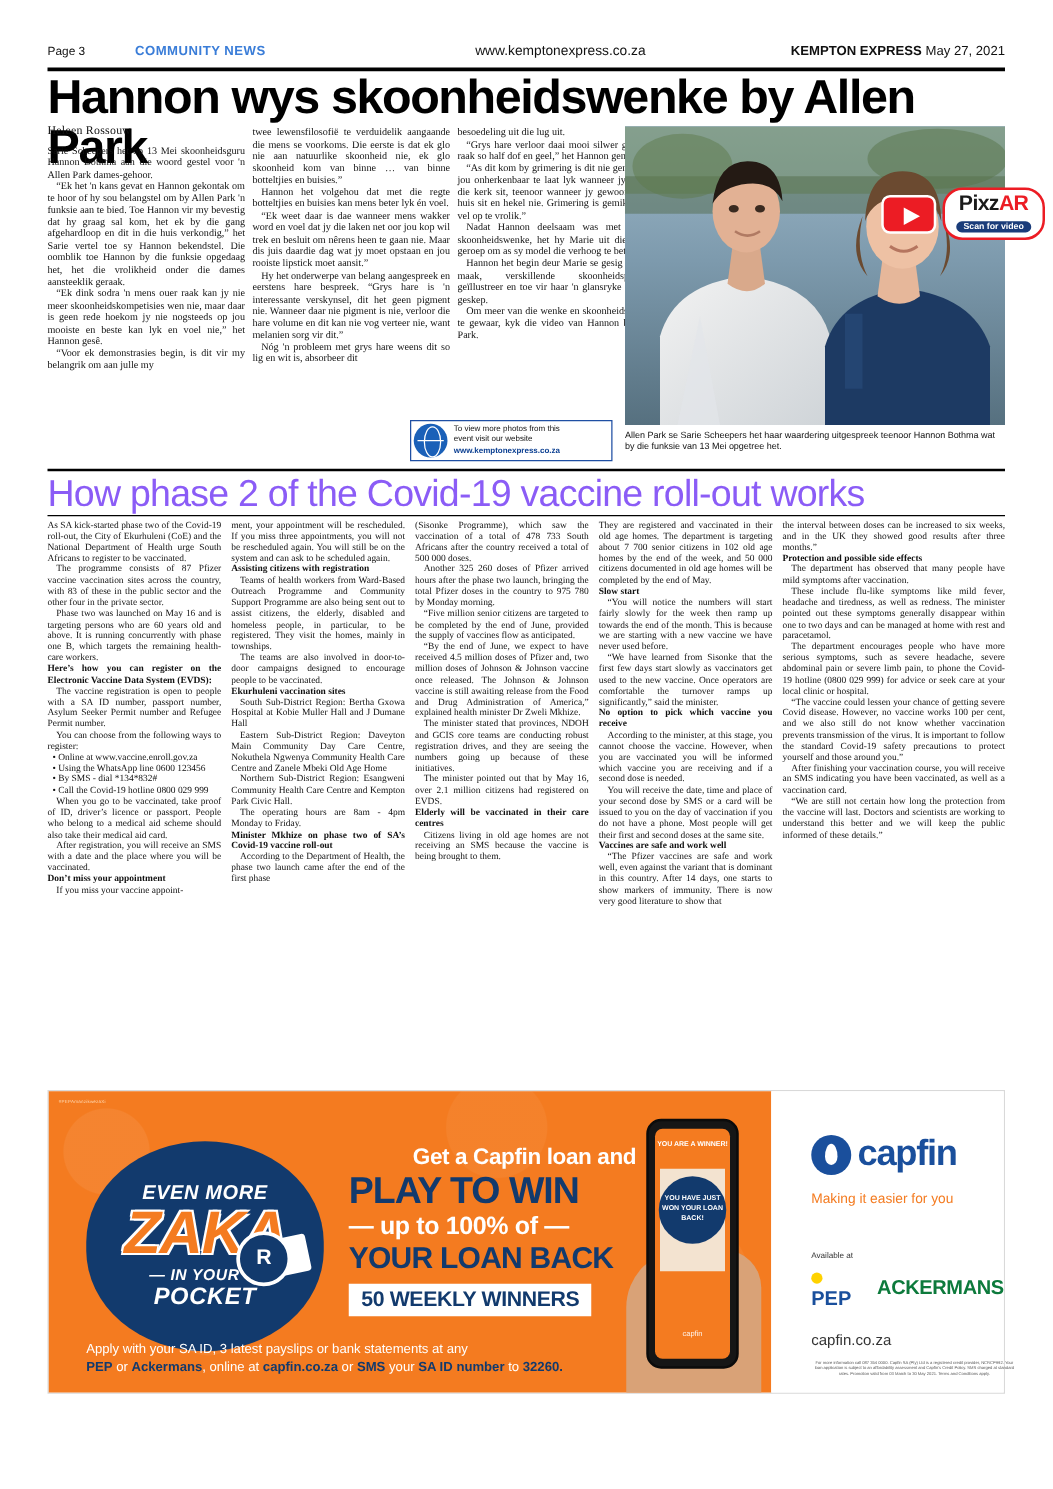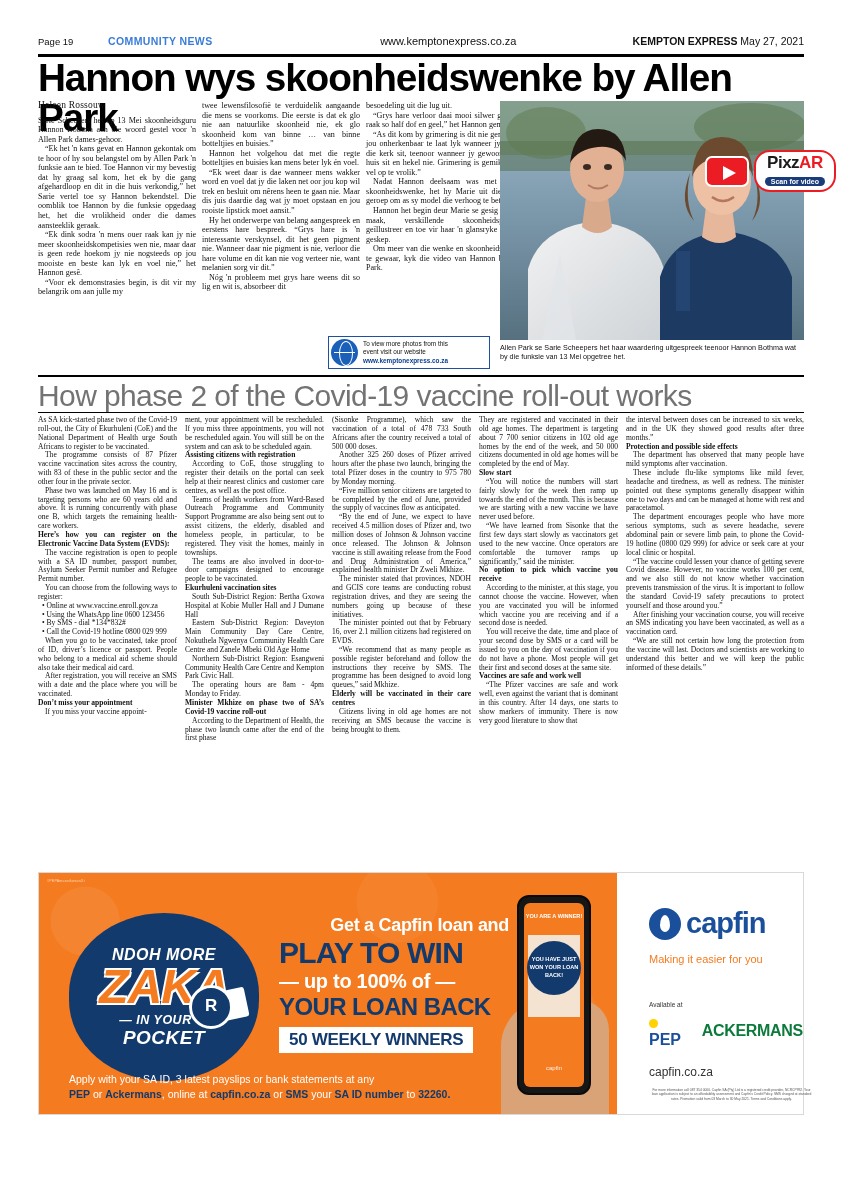--- a/index.html
+++ b/index.html
@@ -103,21 +103,21 @@
     background:#1a3c7a; color:#fff; font-family:"Liberation Sans", sans-serif;
     font-size:7px; font-weight:bold; border-radius:8px; padding:1px 6px; margin-top:2px;
     display:inline-block;
   }
 
   
   .rule2 { position:absolute; left:38px; top:375px; width:766px; height:1.5px; background:#000; }
   .headline2 {
     position:absolute; left:38px; top:379px; width:766px;
     font-family:"Liberation Sans", sans-serif;
-    font-weight:normal; font-size:30px; line-height:33px; letter-spacing:-.6px; color:#737373;
+    font-weight:normal; font-size:30px; line-height:33px; letter-spacing:-.6px; color:#8b5cf6;
   }
   .rule3 { position:absolute; left:38px; top:412px; width:766px; height:1px; background:#000; }
 
   
   .story2 { position:absolute; left:38px; top:416px; width:766px; height:442px; }
   .s2col {
     position:absolute; top:0; width:139px; font-size:7.55px; line-height:8.85px;
     text-align:justify; color:#111;
   }
   .s2col.c1 { left:0; }
@@ -203,21 +203,21 @@
   .ack-logo { font-size:16px; font-weight:bold; color:#0d7a3c; letter-spacing:-.3px;}
   .cap-url { position:absolute; left:32px; top:192px; font-size:12px; color:#333; }
   .cap-fine { position:absolute; left:32px; top:215px; width:165px; font-size:3.3px; line-height:4.4px; color:#555; text-align:center;}
 </style>
 </head>
 <body>
 
 <div class="page">
 
   <div class="masthead">
-    <div class="mast-page">Page 19</div>
+    <div class="mast-page">Page 3</div>
     <div class="mast-section">COMMUNITY NEWS</div>
     <div class="mast-url">www.kemptonexpress.co.za</div>
     <div class="mast-right">
       <span>KEMPTON EXPRESS</span>
       <span class="date">May 27, 2021</span>
     </div>
   </div>
   <div class="mast-rule"></div>
 
   <div class="headline1">Hannon wys skoonheidswenke by Allen Park</div>
@@ -326,39 +326,37 @@
         <p class="bullet">• By SMS - dial *134*832#</p>
         <p class="bullet">• Call the Covid-19 hotline 0800 029 999</p>
         <p class="">When you go to be vaccinated, take proof of ID, driver’s licence or passport. People who belong to a medical aid scheme should also take their medical aid card.</p>
         <p class="">After registration, you will receive an SMS with a date and the place where you will be vaccinated.</p>
         <p class="sub">Don’t miss your appointment</p>
         <p class="">If you miss your vaccine appoint-</p>
       </div>
     <div class="s2col c2">
         <p class="first">ment, your appointment will be rescheduled. If you miss three appointments, you will not be rescheduled again. You will still be on the system and can ask to be scheduled again.</p>
         <p class="sub">Assisting citizens with registration</p>
-        <p class="">According to CoE, those struggling to register their details on the portal can seek help at their nearest clinics and customer care centres, as well as the post office.</p>
         <p class="">Teams of health workers from Ward-Based Outreach Programme and Community Support Programme are also being sent out to assist citizens, the elderly, disabled and homeless people, in particular, to be registered. They visit the homes, mainly in townships.</p>
         <p class="">The teams are also involved in door-to-door campaigns designed to encourage people to be vaccinated.</p>
         <p class="sub">Ekurhuleni vaccination sites</p>
         <p class="">South Sub-District Region: Bertha Gxowa Hospital at Kobie Muller Hall and J Dumane Hall</p>
         <p class="">Eastern Sub-District Region: Daveyton Main Community Day Care Centre, Nokuthela Ngwenya Community Health Care Centre and Zanele Mbeki Old Age Home</p>
         <p class="">Northern Sub-District Region: Esangweni Community Health Care Centre and Kempton Park Civic Hall.</p>
         <p class="">The operating hours are 8am - 4pm Monday to Friday.</p>
         <p class="sub">Minister Mkhize on phase two of SA’s Covid-19 vaccine roll-out</p>
         <p class="">According to the Department of Health, the phase two launch came after the end of the first phase</p>
       </div>
     <div class="s2col c3">
         <p class="first">(Sisonke Programme), which saw the vaccination of a total of 478 733 South Africans after the country received a total of 500 000 doses.</p>
         <p class="">Another 325 260 doses of Pfizer arrived hours after the phase two launch, bringing the total Pfizer doses in the country to 975 780 by Monday morning.</p>
         <p class="">“Five million senior citizens are targeted to be completed by the end of June, provided the supply of vaccines flow as anticipated.</p>
         <p class="">“By the end of June, we expect to have received 4.5 million doses of Pfizer and, two million doses of Johnson &amp; Johnson vaccine once released. The Johnson &amp; Johnson vaccine is still awaiting release from the Food and Drug Administration of America,” explained health minister Dr Zweli Mkhize.</p>
         <p class="">The minister stated that provinces, NDOH and GCIS core teams are conducting robust registration drives, and they are seeing the numbers going up because of these initiatives.</p>
-        <p class="">The minister pointed out that by February 16, over 2.1 million citizens had registered on EVDS.</p>
-        <p class="">“We recommend that as many people as possible register beforehand and follow the instructions they receive by SMS. The programme has been designed to avoid long queues,” said Mkhize.</p>
+        <p class="">The minister pointed out that by May 16, over 2.1 million citizens had registered on EVDS.</p>
         <p class="sub">Elderly will be vaccinated in their care centres</p>
         <p class="">Citizens living in old age homes are not receiving an SMS because the vaccine is being brought to them.</p>
       </div>
     <div class="s2col c4">
         <p class="first">They are registered and vaccinated in their old age homes. The department is targeting about 7 700 senior citizens in 102 old age homes by the end of the week, and 50 000 citizens documented in old age homes will be completed by the end of May.</p>
         <p class="sub">Slow start</p>
         <p class="">“You will notice the numbers will start fairly slowly for the week then ramp up towards the end of the month. This is because we are starting with a new vaccine we have never used before.</p>
         <p class="">“We have learned from Sisonke that the first few days start slowly as vaccinators get used to the new vaccine. Once operators are comfortable the turnover ramps up significantly,” said the minister.</p>
         <p class="sub">No option to pick which vaccine you receive</p>
         <p class="">According to the minister, at this stage, you cannot choose the vaccine. However, when you are vaccinated you will be informed which vaccine you are receiving and if a second dose is needed.</p>
@@ -376,21 +374,21 @@
         <p class="">After finishing your vaccination course, you will receive an SMS indicating you have been vaccinated, as well as a vaccination card.</p>
         <p class="">“We are still not certain how long the protection from the vaccine will last. Doctors and scientists are working to understand this better and we will keep the public informed of these details.”</p>
       </div>
   </div>
 
   <div class="ad">
     <div class="ad-left">
       <div class="ad-tiny">#PEPAmanzikwezaXi</div>
 
       <div class="zaka-badge">
-        <div class="l1">NDOH MORE</div>
+        <div class="l1">EVEN MORE</div>
         <div class="l2">ZAKA</div>
         <div class="l3">— IN YOUR —</div>
         <div class="l4">POCKET</div>
       </div>
       <div class="zaka-note"></div>
       <div class="zaka-coin"></div>
 
       <div class="ad-copy">
         <div class="a1">Get a Capfin loan and</div>
         <div class="a2">PLAY TO WIN</div>

